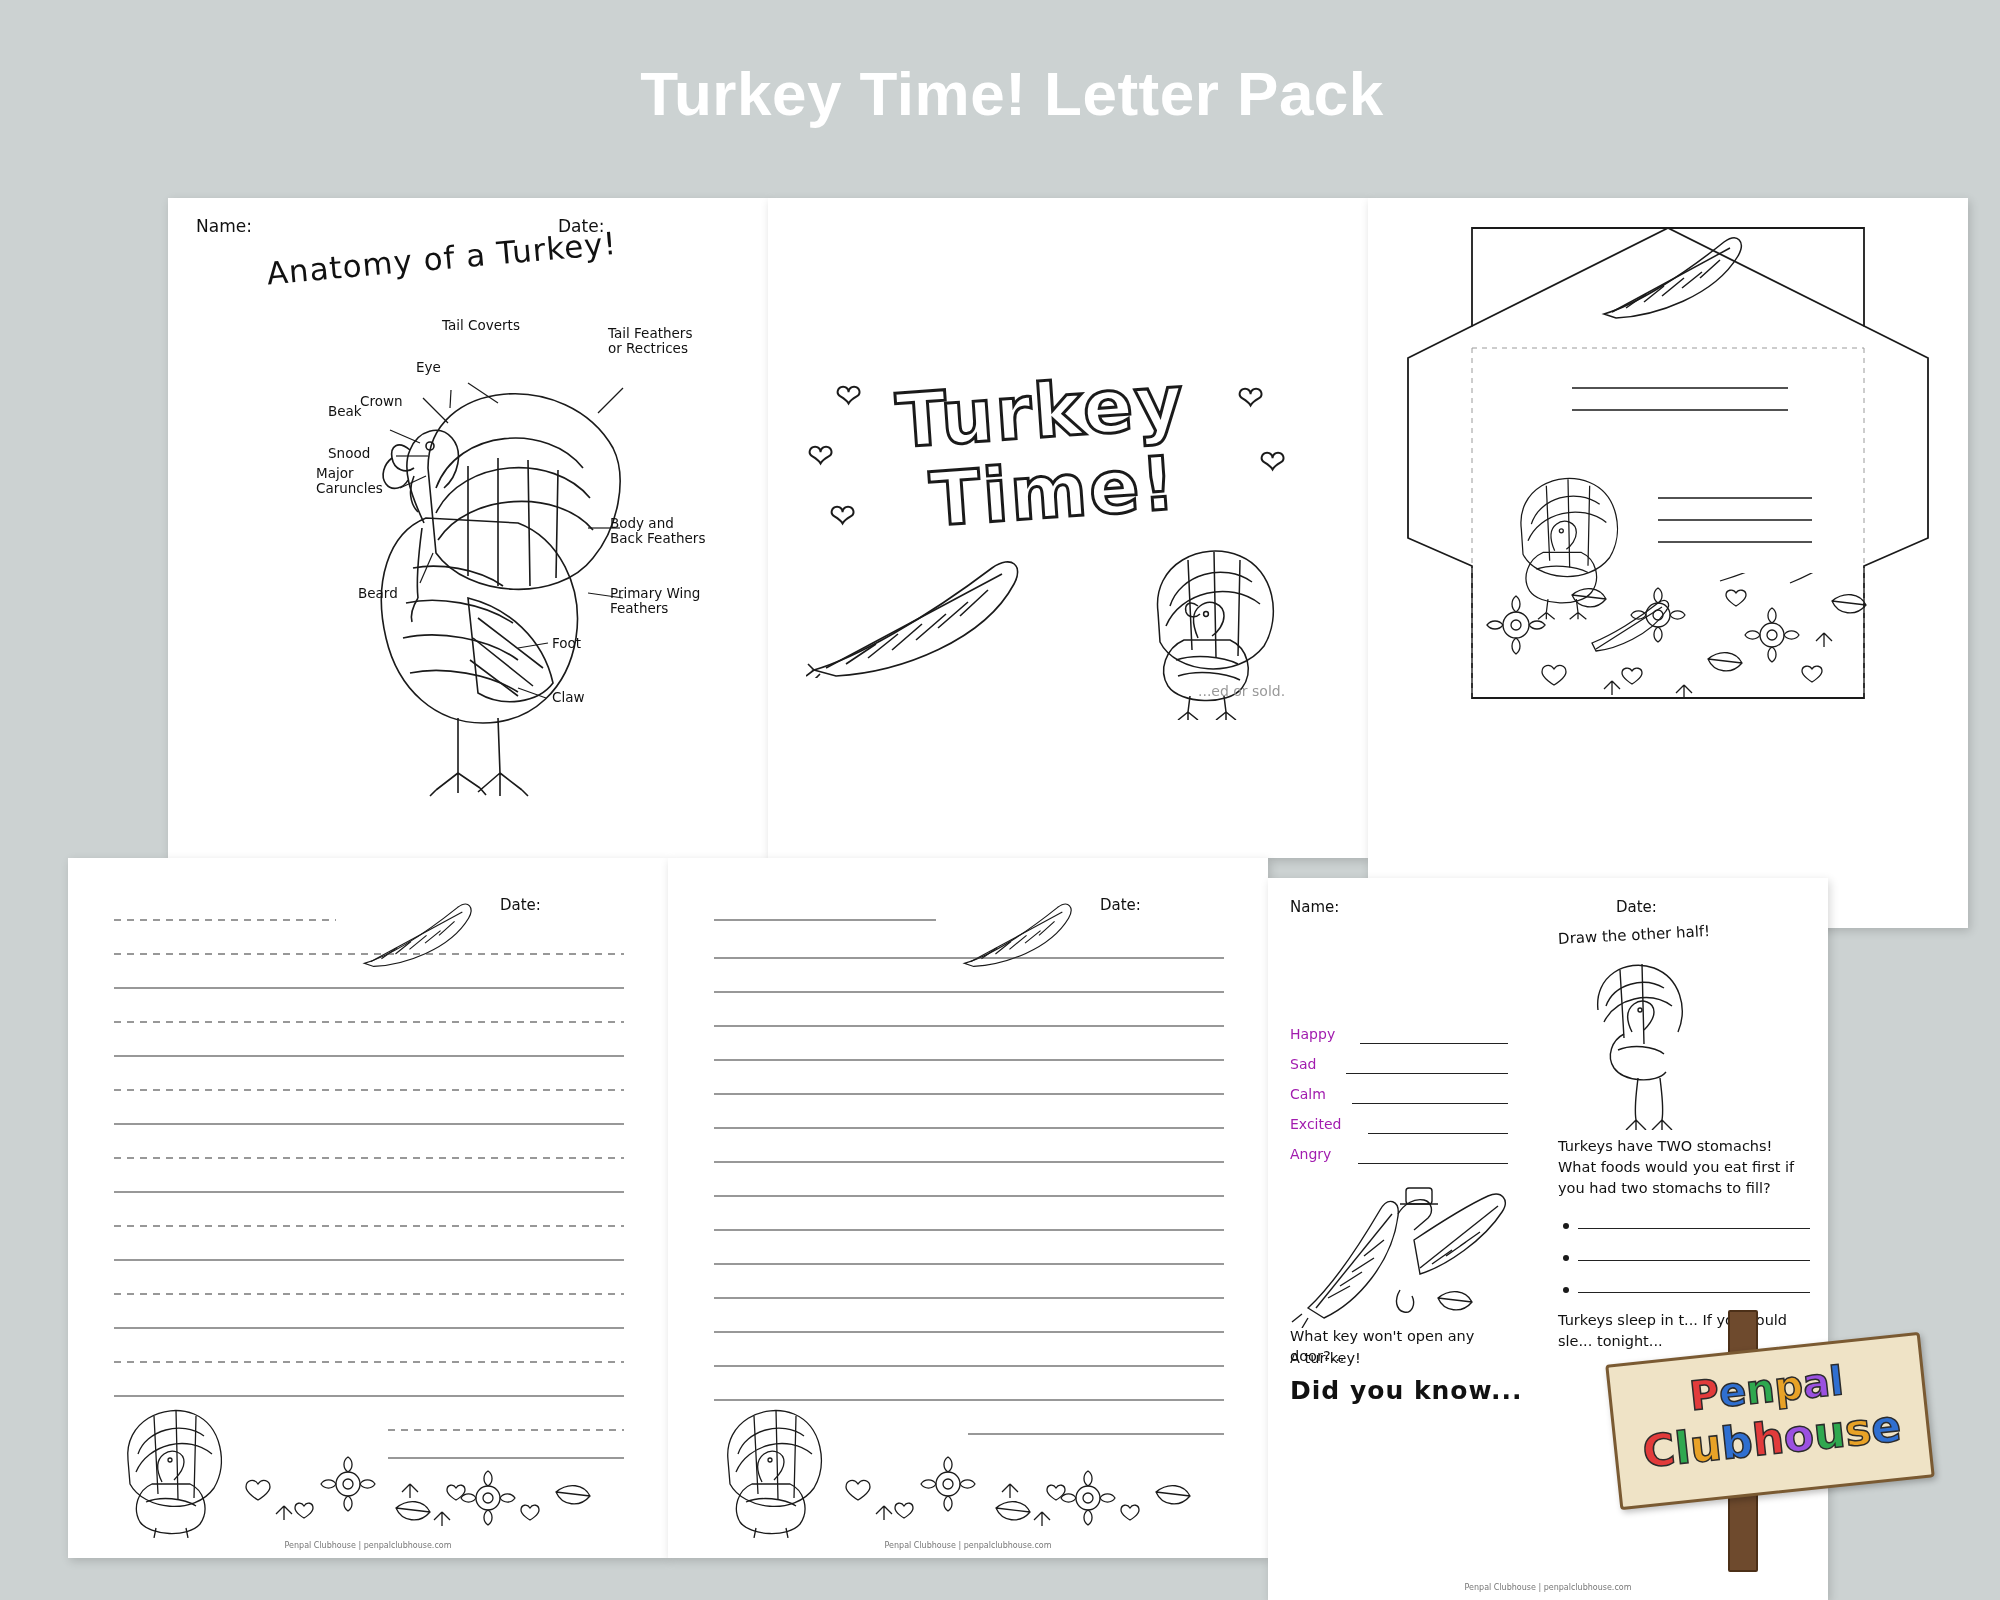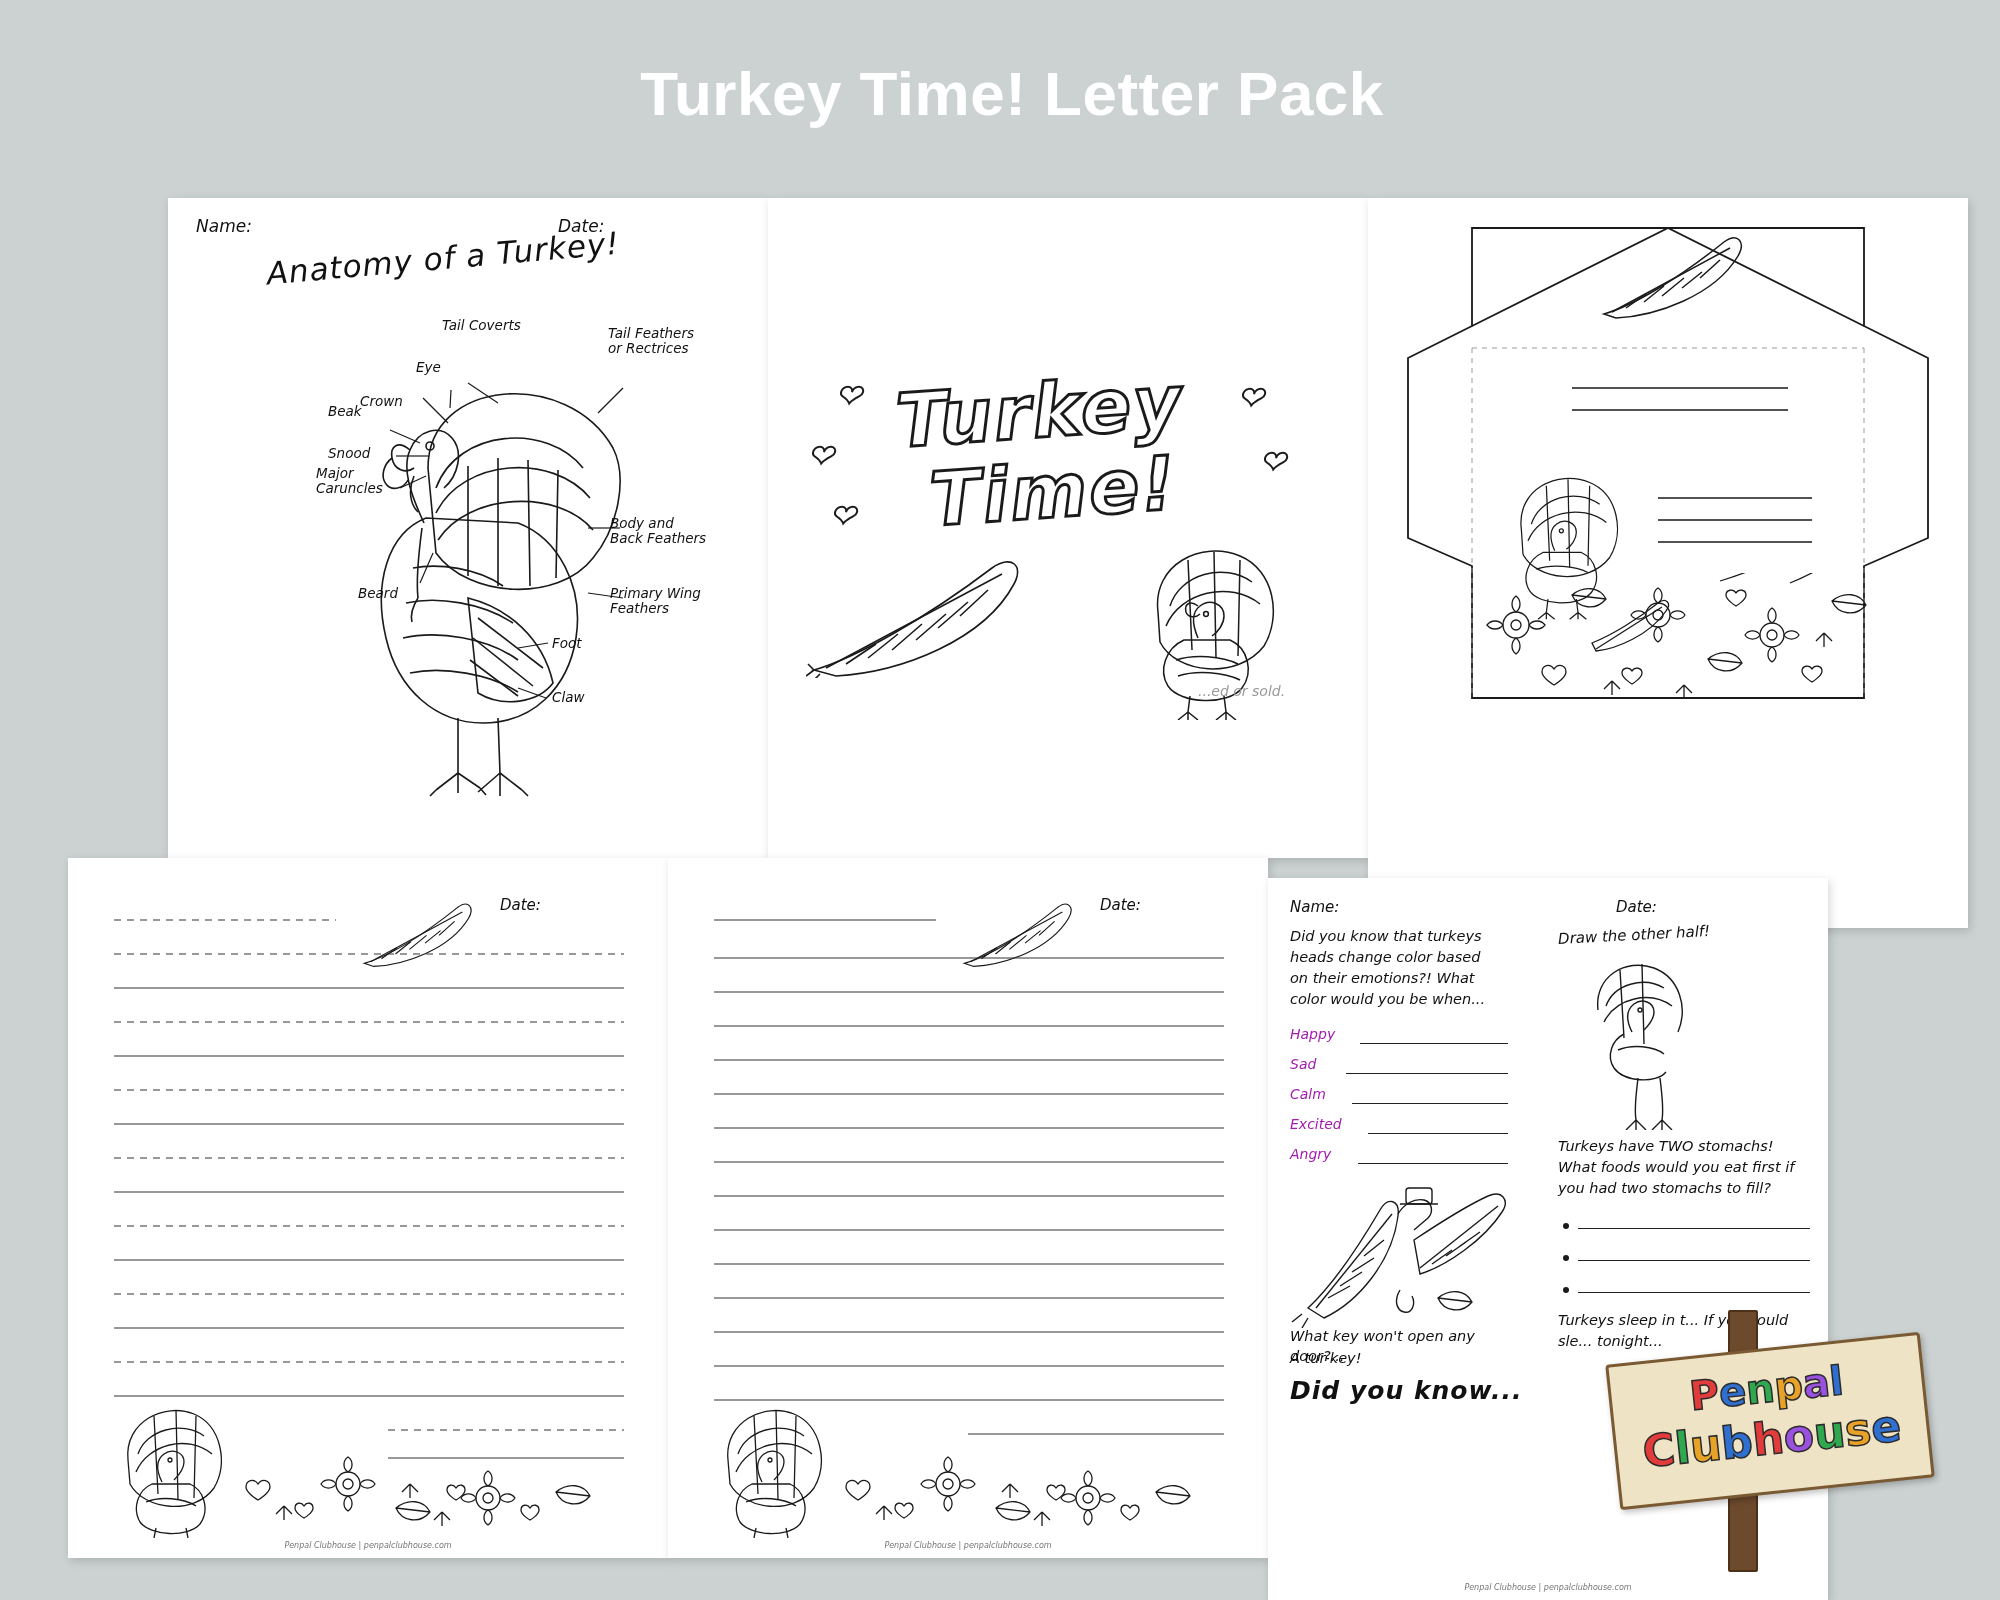--- a/index.html
+++ b/index.html
@@ -14,21 +14,20 @@
     position:absolute;top:58px;left:12px;width:100%;
     text-align:center;
     font-size:62px;font-weight:bold;color:#ffffff;
     letter-spacing:0.5px;
   }
 
   .sheet{
     position:absolute;
     background:#ffffff;
     box-shadow:2px 3px 9px rgba(0,0,0,0.16);
-    font-style:italic;
   }
 
   
   #sheet-anatomy{left:168px;top:198px;width:600px;height:660px;}
   .s1-name{position:absolute;left:28px;top:18px;font-size:17px;font-family:"DejaVu Sans",sans-serif;color:#111;}
   .s1-date{position:absolute;left:390px;top:18px;font-size:17px;font-family:"DejaVu Sans",sans-serif;color:#111;}
   .s1-heading{
     position:absolute;left:98px;top:40px;width:400px;
     font-size:31px;color:#111;
     font-family:"DejaVu Sans",sans-serif;
@@ -459,21 +458,20 @@
 
   <div class="footer-credit">Penpal Clubhouse  |  penpalclubhouse.com</div>
 </div>
 
 <div class="sheet" id="sheet-activity">
   <div class="tiny-credit" style="left:-70px;top:-195px;">...ed or sold.</div>
 
   <div class="small-name" style="left:22px;top:20px;">Name:</div>
   <div class="small-date" style="left:348px;top:20px;">Date:</div>
 
-  <div class="act-text" style="left:22px;top:48px;width:210px;">Did you know that turkeys heads change color based on their emotions?! What color would you be when...</div>
 
   <div class="act-label" style="left:22px;top:148px;">Happy</div>
   <div class="act-rule" style="left:92px;top:165px;width:148px;"></div>
   <div class="act-label" style="left:22px;top:178px;">Sad</div>
   <div class="act-rule" style="left:78px;top:195px;width:162px;"></div>
   <div class="act-label" style="left:22px;top:208px;">Calm</div>
   <div class="act-rule" style="left:84px;top:225px;width:156px;"></div>
   <div class="act-label" style="left:22px;top:238px;">Excited</div>
   <div class="act-rule" style="left:100px;top:255px;width:140px;"></div>
   <div class="act-label" style="left:22px;top:268px;">Angry</div>

